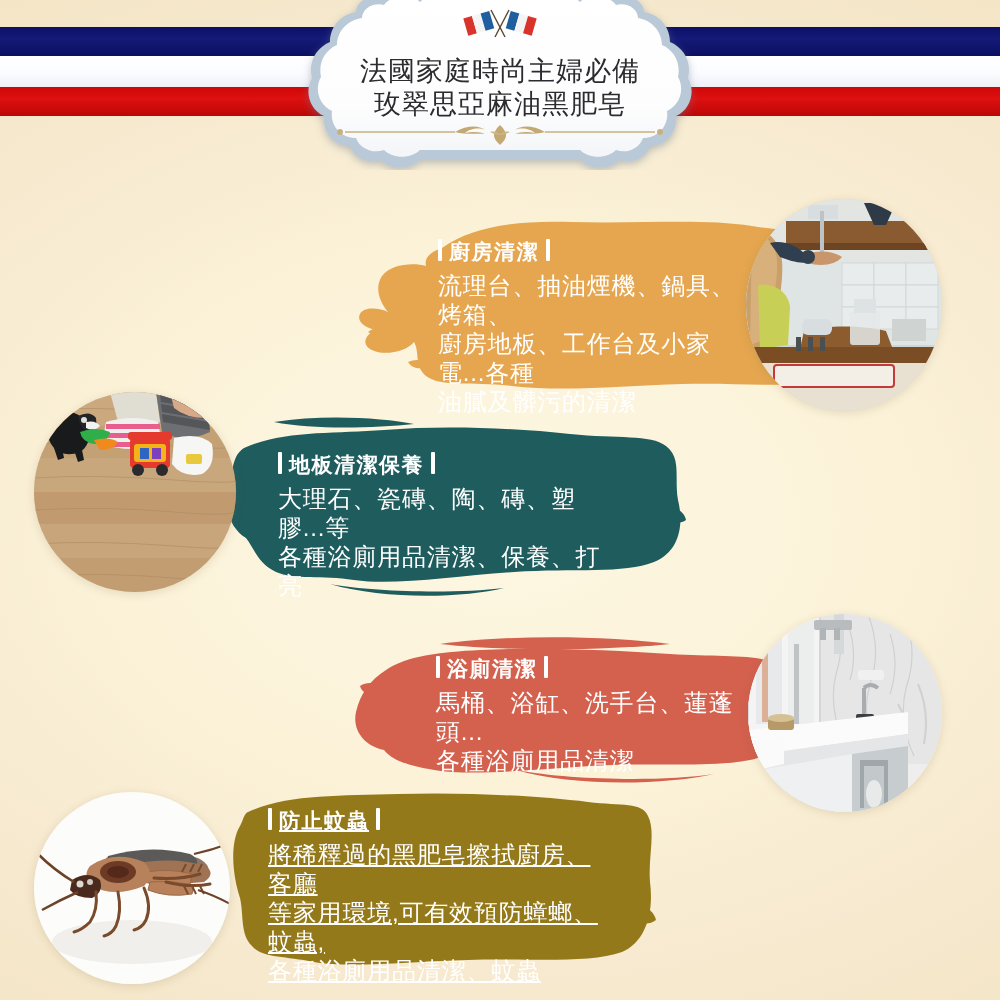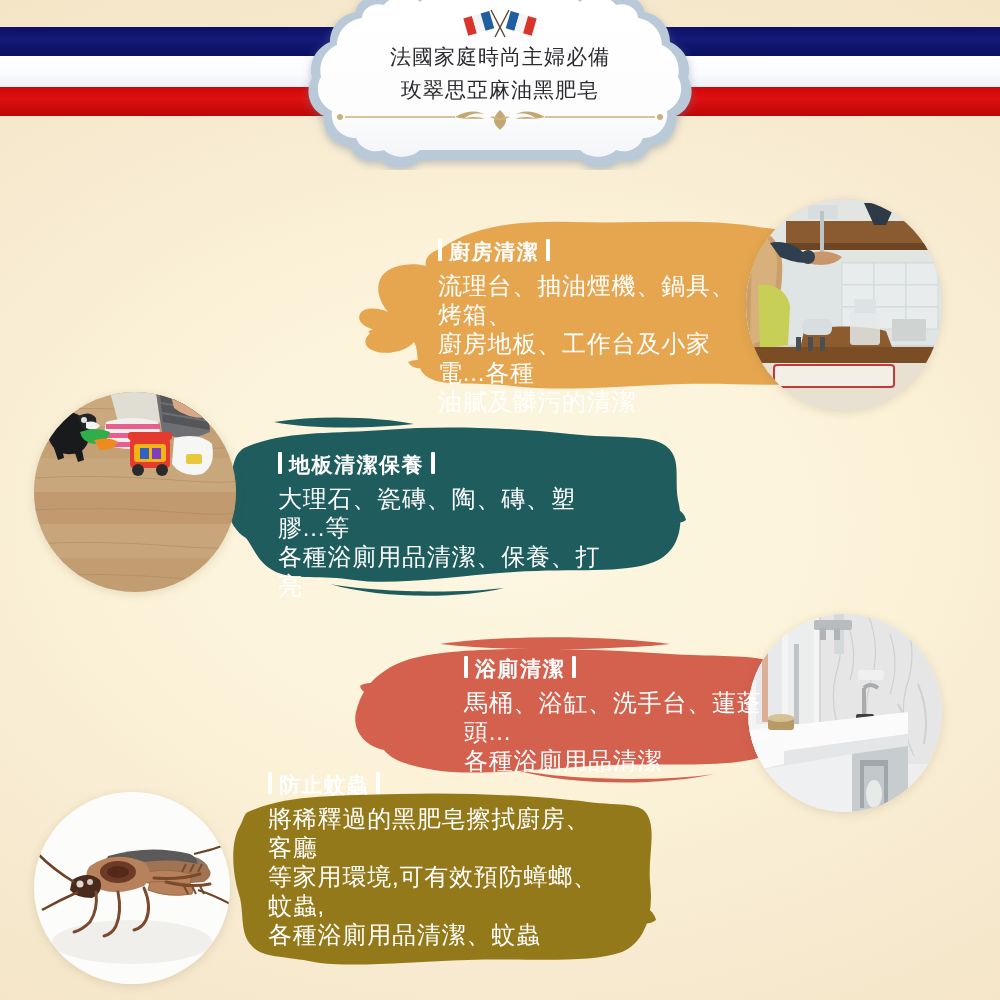--- a/index.html
+++ b/index.html
@@ -23,22 +23,22 @@
 
   
   .badge-wrap{position:absolute;left:298px;top:0px;width:404px;height:170px;}
   .badge-svg{position:absolute;left:0;top:0;}
   .badge-content{
     position:absolute;left:0;top:0;width:404px;height:170px;
     display:flex;flex-direction:column;align-items:center;justify-content:flex-start;
   }
   .flags{position:relative;width:90px;height:34px;margin-top:4px;}
   .badge-title{
-    margin-top:2px;text-align:center;color:#2c2c30;
-    font-size:21px;line-height:33px;letter-spacing:1px;font-weight:400;
+    margin-top:17px;text-align:center;color:#2c2c30;
+    font-size:27px;line-height:33px;letter-spacing:1px;font-weight:400;
     text-shadow:0 1px 0 rgba(255,255,255,.7);
   }
   .badge-title div{white-space:nowrap;}
   .ornament{margin-top:3px;width:330px;height:22px;}
 
   
   .brush{position:absolute;}
   .brush svg{display:block;}
   .photo{
     position:absolute;border-radius:50%;overflow:hidden;
@@ -364,21 +364,21 @@
       <path d="M0 158 L104 140 L104 198 L0 198 Z" fill="#eef0f1"></path>
       <path d="M104 140 L160 132 L160 196 L104 198 Z" fill="#c7cdcf"></path>
       <rect x="112" y="146" width="28" height="48" fill="#9fa7aa"></rect>
       <rect x="116" y="152" width="20" height="42" fill="#c3c9cb"></rect>
       <ellipse cx="126" cy="180" rx="8" ry="14" fill="#e8eaea"></ellipse>
       <rect x="20" y="104" width="26" height="12" rx="3" fill="#b79a67"></rect>
       <ellipse cx="33" cy="104" rx="13" ry="4" fill="#d6c195"></ellipse>
       <path d="M0 128 L36 122 L36 150 L0 158 Z" fill="#fafafa"></path>
     </svg>
   </div>
-  <div class="textblk" style="left:436px;top:656px;width:300px;margin-left:28px;">
+  <div class="textblk" style="left:436px;top:656px;width:300px;">
     <div class="heading">
       <span class="bar"></span>
       <span>浴廁清潔</span>
       <span class="bar"></span>
     </div>
     <div class="body-line">馬桶、浴缸、洗手台、蓮蓬頭...</div>
     <div class="body-line">各種浴廁用品清潔</div>
   </div>
 
   <div class="brush" style="left:218px;top:782px;">
@@ -427,21 +427,21 @@
         <path d="M132 90 Q156 96 176 92"></path>
       </g>
       <g stroke="#7a4a2c" stroke-width="2" fill="none">
         <path d="M148 80 L152 72 M156 80 L160 72 M164 80 L168 72"></path>
         <path d="M150 94 L154 102 M158 94 L162 102 M166 94 L170 102"></path>
       </g>
       <path d="M160 62 Q178 58 194 52" stroke="#6d4328" stroke-width="2" fill="none"></path>
       <path d="M164 98 Q182 104 196 112" stroke="#6d4328" stroke-width="2" fill="none"></path>
     </svg>
   </div>
-  <div class="textblk" style="left:268px;top:772px;width:330px;">
+  <div class="textblk" style="left:268px;top:808px;width:330px;text-decoration:underline;">
     <div class="heading">
       <span class="bar"></span>
       <span>防止蚊蟲</span>
       <span class="bar"></span>
     </div>
     <div class="body-line">將稀釋過的黑肥皂擦拭廚房、客廳</div>
     <div class="body-line">等家用環境,可有效預防蟑螂、蚊蟲,</div>
     <div class="body-line">各種浴廁用品清潔、蚊蟲</div>
   </div>
 

